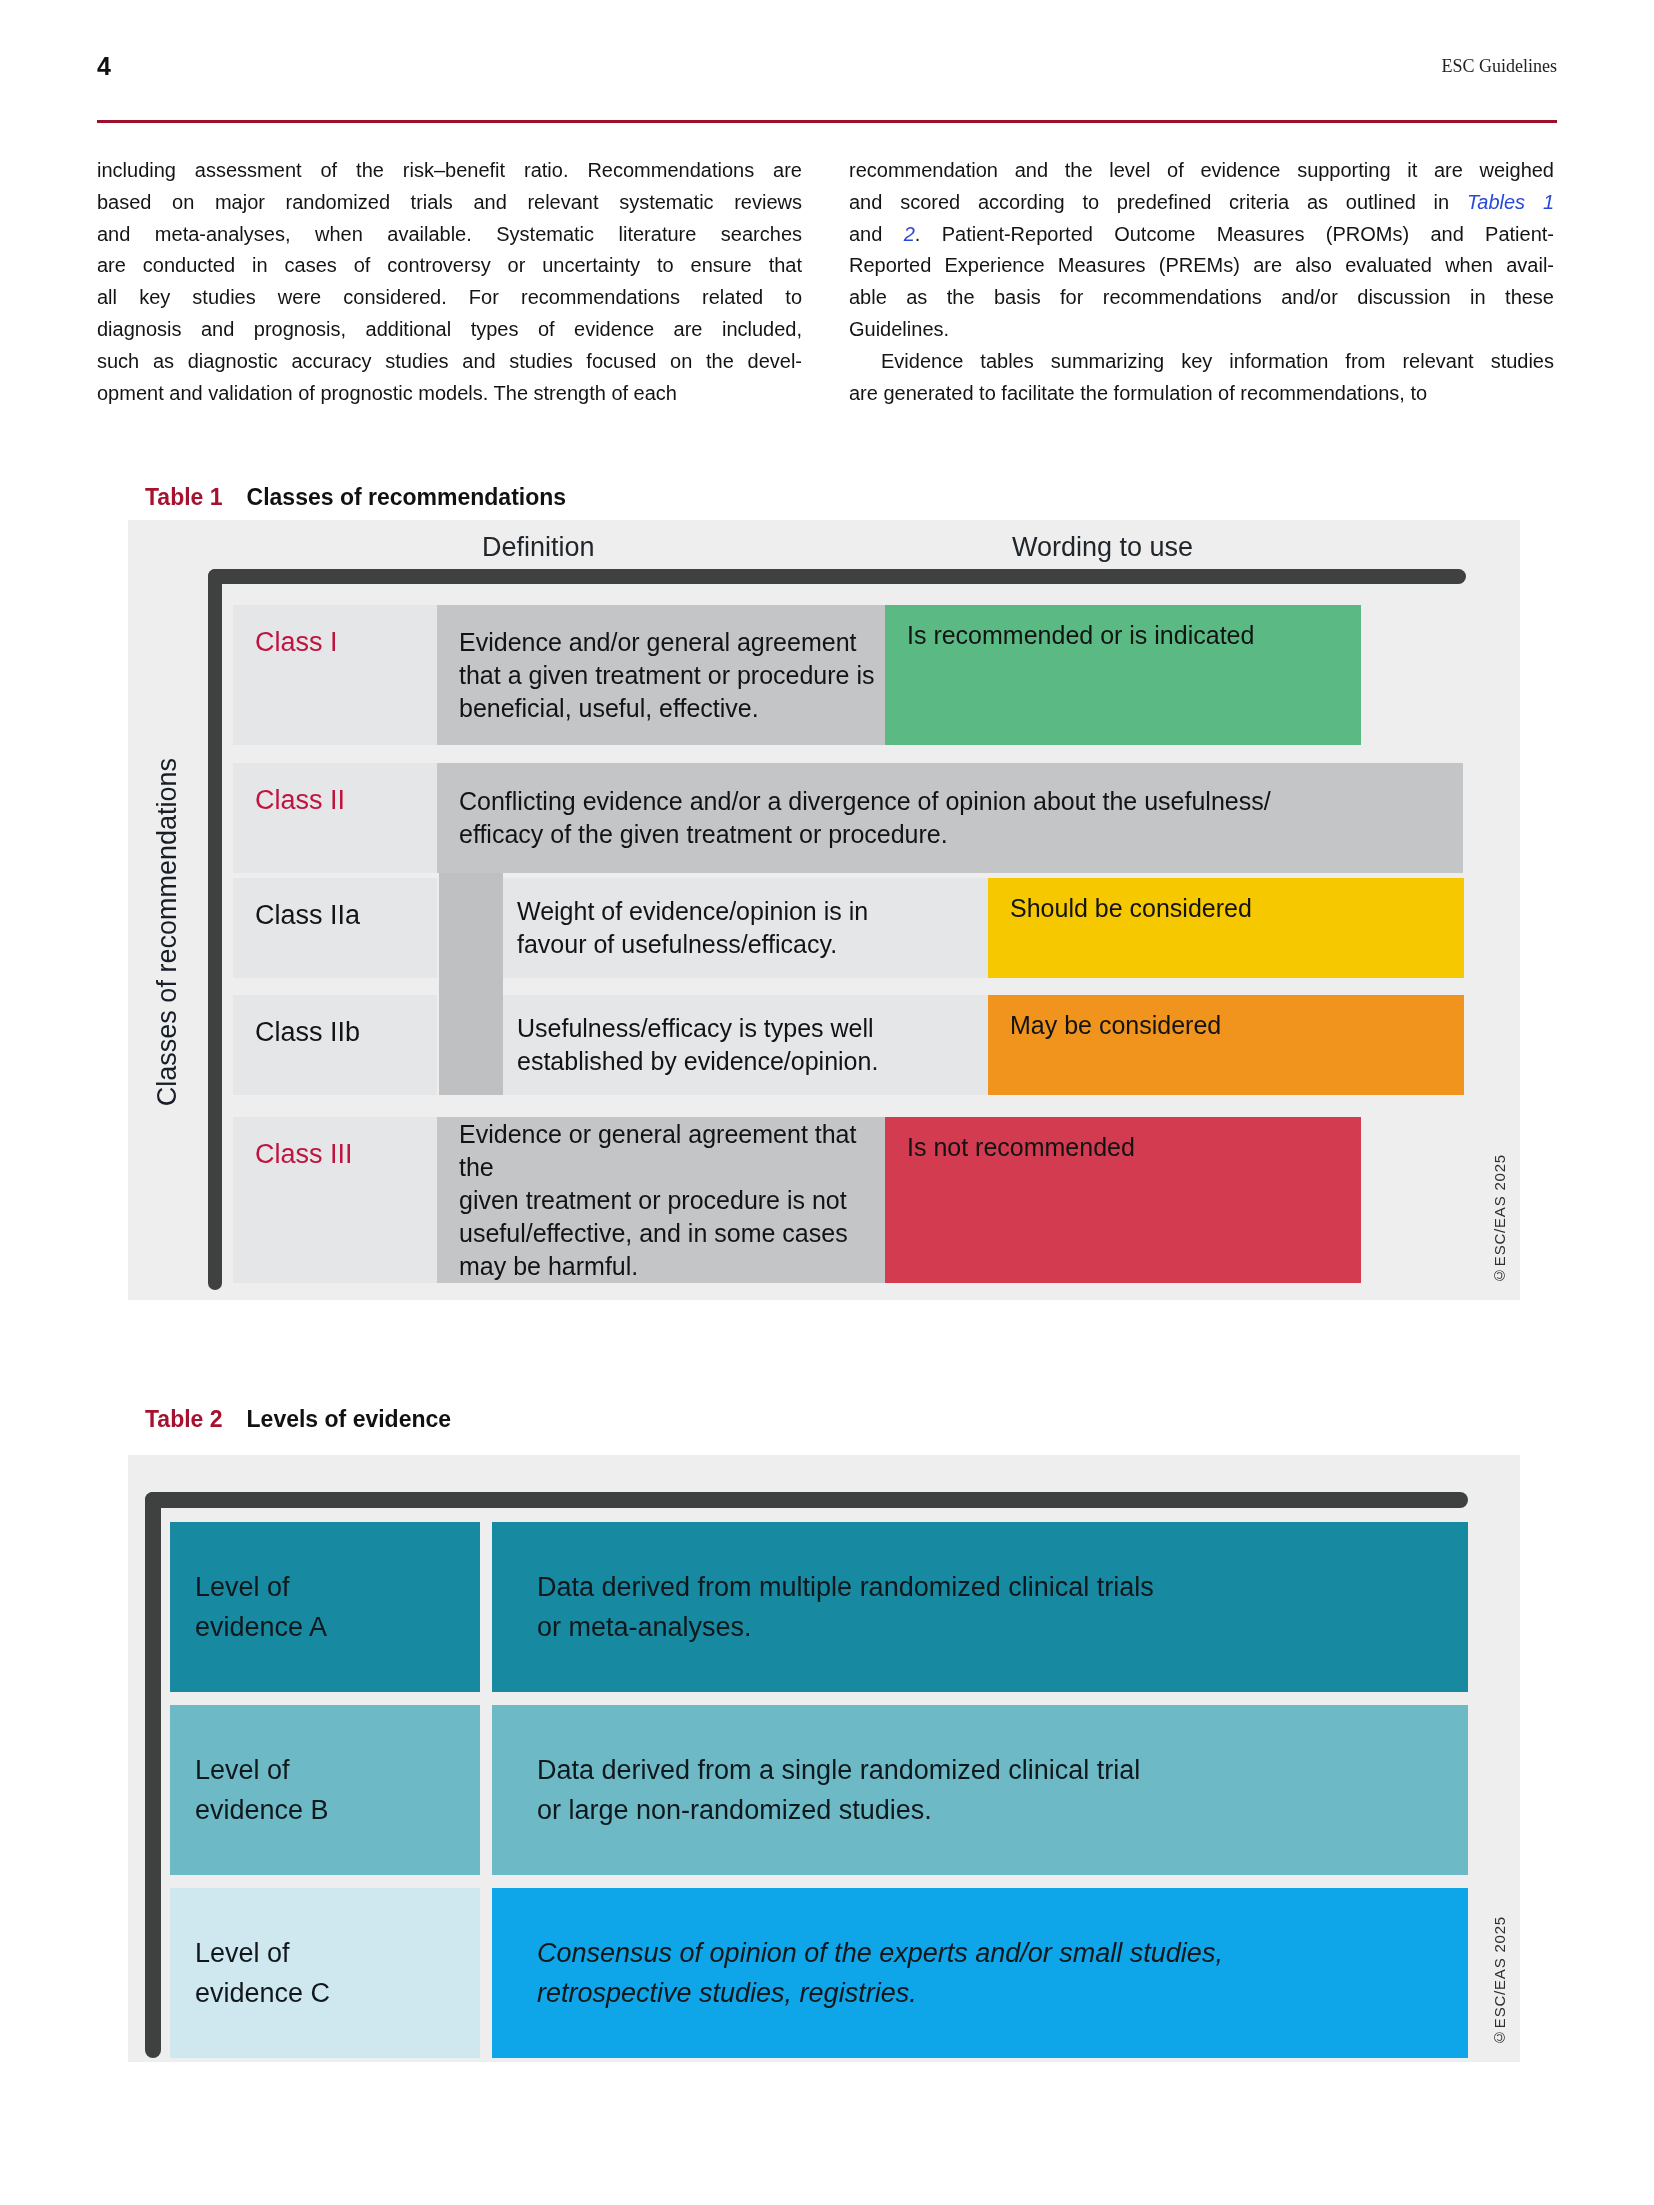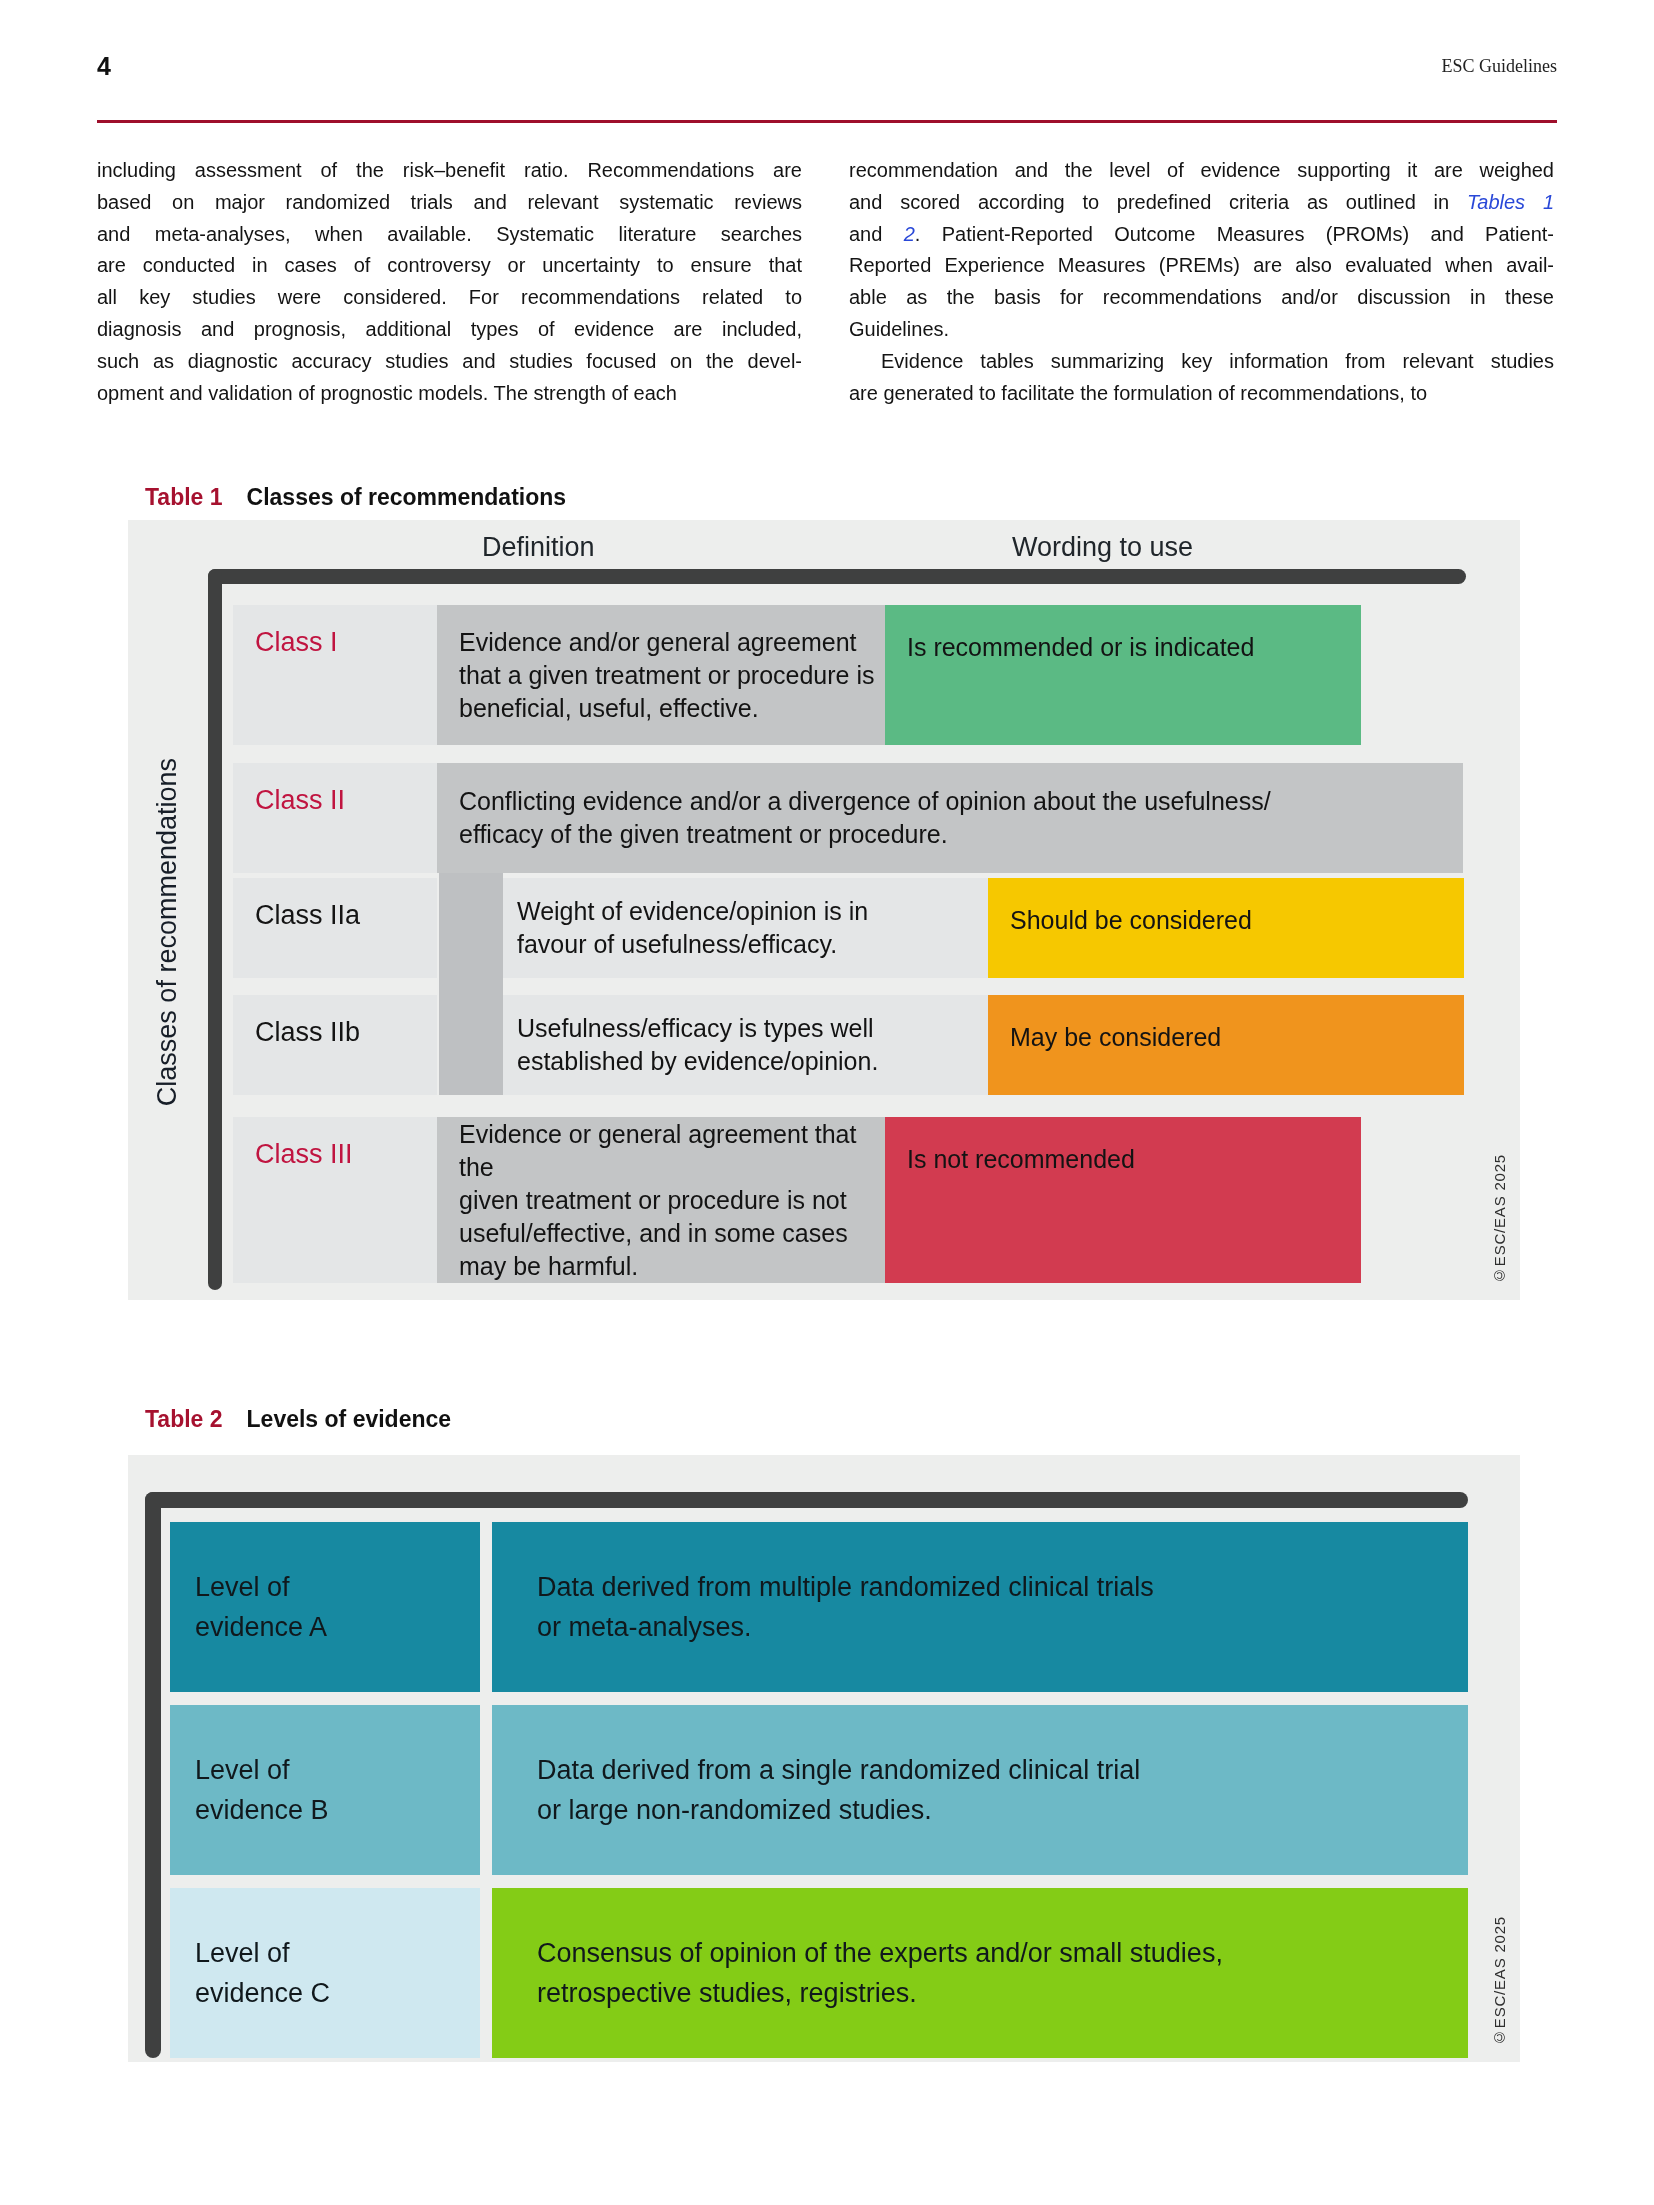--- a/index.html
+++ b/index.html
@@ -40,21 +40,21 @@
   .t1-row{position:absolute;left:105px;display:flex;}
   .cell{box-sizing:border-box;}
   .klass{width:204px;background:#e4e6e7;padding:22px 0 0 22px;font-size:27px;color:#141414;}
   .klass.red{color:#c01440;}
   .band-sp{width:66px;}
   .def{display:flex;align-items:center;font-size:25px;line-height:33px;color:#131313;
        white-space:pre-line;}
   .def.dark{width:448px;background:#c3c5c6;padding-left:22px;}
   .def.wide{width:1026px;background:#c3c5c6;padding-left:22px;}
   .def.lite{width:485px;background:#e4e6e7;padding-left:14px;}
-  .word{width:476px;padding:28px 0 0 22px;font-size:25px;color:#131313;white-space:pre-line;}
+  .word{width:476px;padding:16px 0 0 22px;font-size:25px;color:#131313;white-space:pre-line;}
   .copyright{position:absolute;right:12px;bottom:12px;}
   .copyright span{writing-mode:vertical-rl;transform:rotate(180deg);
                   font-size:15px;letter-spacing:.8px;color:#2e2e2e;white-space:nowrap;}
 
   
   .t2-area{position:absolute;left:128px;top:1455px;width:1392px;height:607px;background:#edeeed;}
   .t2-bar-h{left:17px;top:37px;width:1323px;height:16px;}
   .t2-bar-v{left:17px;top:37px;width:16px;height:566px;}
   .t2-row{position:absolute;left:42px;display:flex;height:170px;}
   .t2-label{width:310px;margin-right:12px;display:flex;align-items:center;
@@ -172,21 +172,21 @@
     <div class="t2-row" style="top:250px;">
       <div class="t2-label" style="background-color: rgb(109, 185, 198);">Level of
 evidence B</div>
       <div class="t2-def" style="background-color: rgb(109, 185, 198);">Data derived from a single randomized clinical trial
 or large non-randomized studies.</div>
     </div>
 
     <div class="t2-row" style="top:433px;">
       <div class="t2-label" style="background-color: rgb(207, 232, 240);">Level of
 evidence C</div>
-      <div class="t2-def" style="background-color: #84cc16;">Consensus of opinion of the experts and/or small studies,
+      <div class="t2-def" style="background-color: #0ea5e9; font-style: italic;">Consensus of opinion of the experts and/or small studies,
 retrospective studies, registries.</div>
     </div>
 
     <div class="copyright">
       <span>©ESC/EAS 2025</span>
     </div>
   </div>
 
 </div>
 

